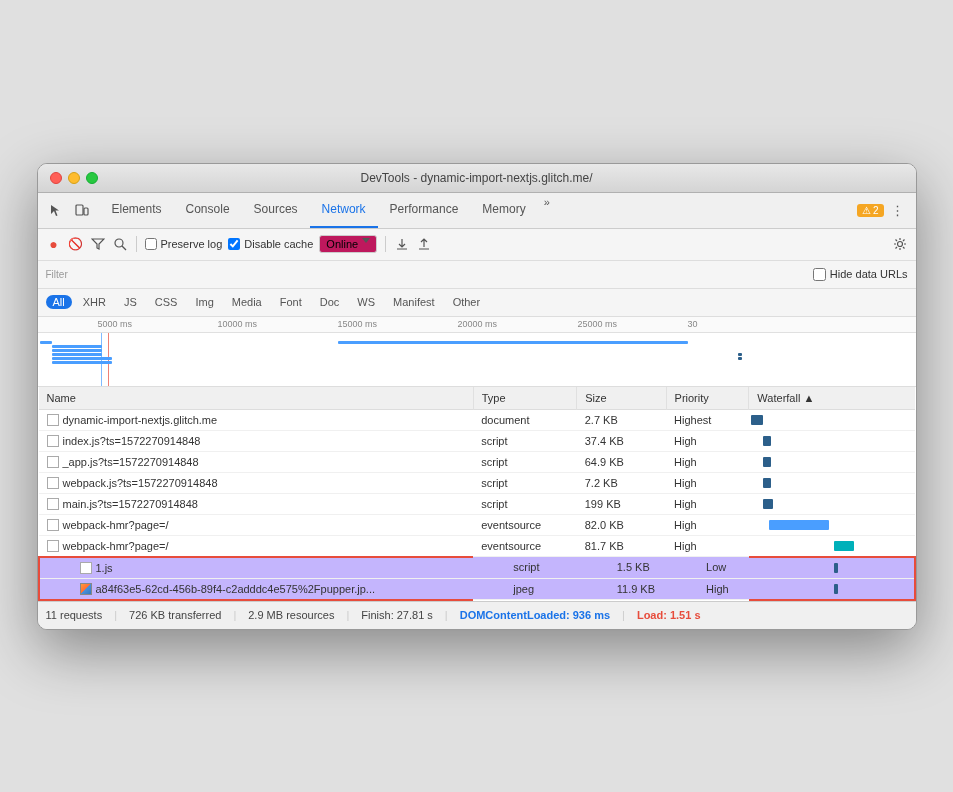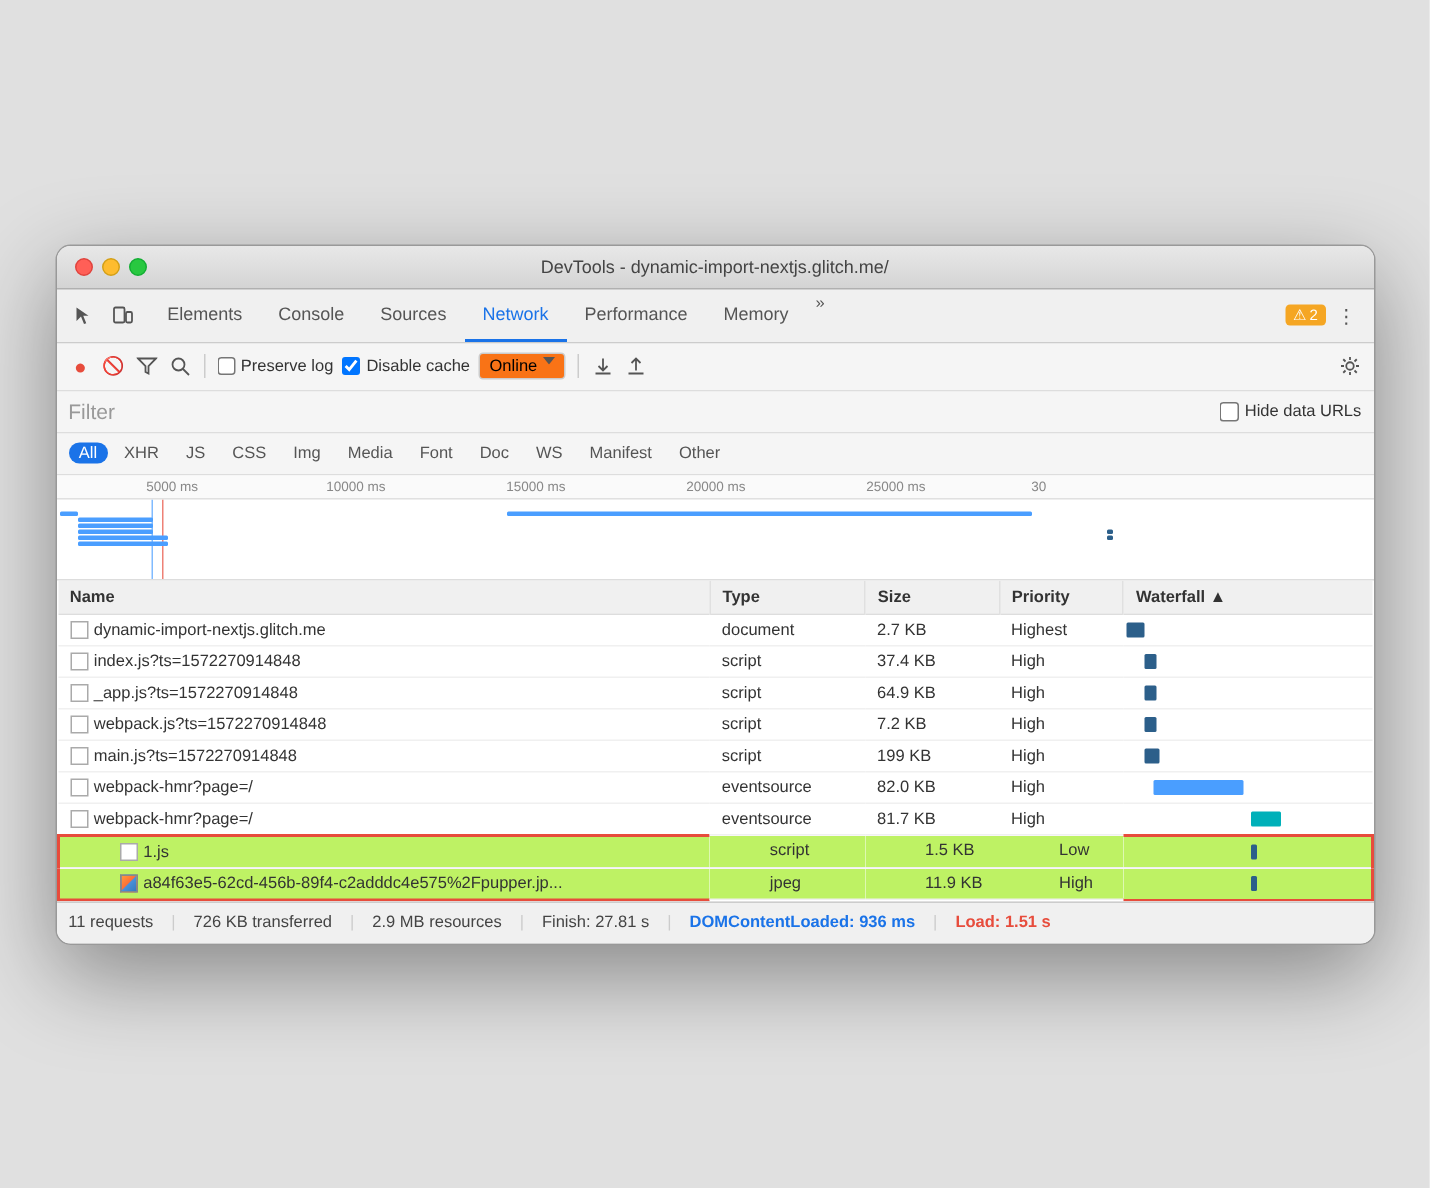--- a/index.html
+++ b/index.html
@@ -144,34 +144,34 @@
       cursor: pointer;
     }
     .checkbox-label input { width: 12px; height: 12px; }
     .online-selector {
       display: flex;
       gap: 4px;
       border: 1px solid #ccc;
       border-radius: 3px;
       padding: 2px 6px;
       font-size: 11px;
-      background: #f97316;
+      background: #be185d;
       cursor: pointer;
     }
     .filter-bar {
       background: #f5f5f5;
       border-bottom: 1px solid #ddd;
       padding: 4px 8px;
       display: flex;
       align-items: center;
       gap: 8px;
       height: 28px;
     }
     .filter-input {
-      font-size: 14px;
+      font-size: 10px;
       color: #999;
       flex: 0 0 auto;
     }
     .hide-data-urls {
       display: flex;
       align-items: center;
       gap: 4px;
       font-size: 11px;
       color: #333;
       margin-left: auto;
@@ -239,36 +239,36 @@
       overflow: auto;
       max-height: 350px;
     }
     .network-table thead tr {
       background: #f0f0f0;
       border-bottom: 1px solid #ddd;
     }
     .network-table th {
       padding: 5px 8px;
       text-align: left;
-      font-weight: 700;
+      font-weight: 400;
       font-size: 11px;
       color: #333;
       border-right: 1px solid #e0e0e0;
       white-space: nowrap;
     }
     .network-table td {
       padding: 4px 8px;
       border-bottom: 1px solid #f0f0f0;
       white-space: nowrap;
       overflow: hidden;
       text-overflow: ellipsis;
       color: #333;
     }
     .network-table tr.highlighted td {
-      background: #bef264;
+      background: #c4b5fd;
       padding-left: 40px;
     }
     .row-icon {
       display: inline-block;
       width: 12px;
       height: 12px;
       border: 1px solid #aaa;
       background: #fff;
       vertical-align: middle;
       margin-right: 4px;

